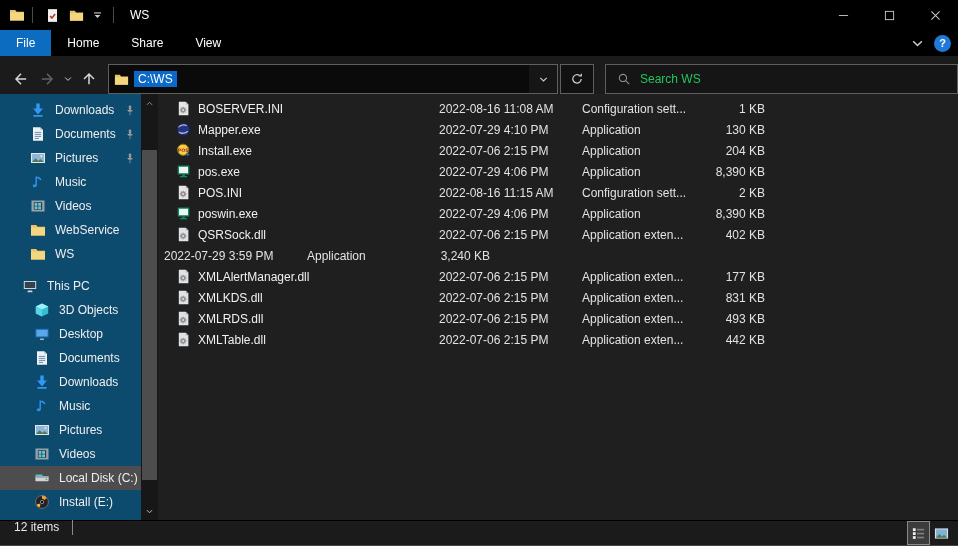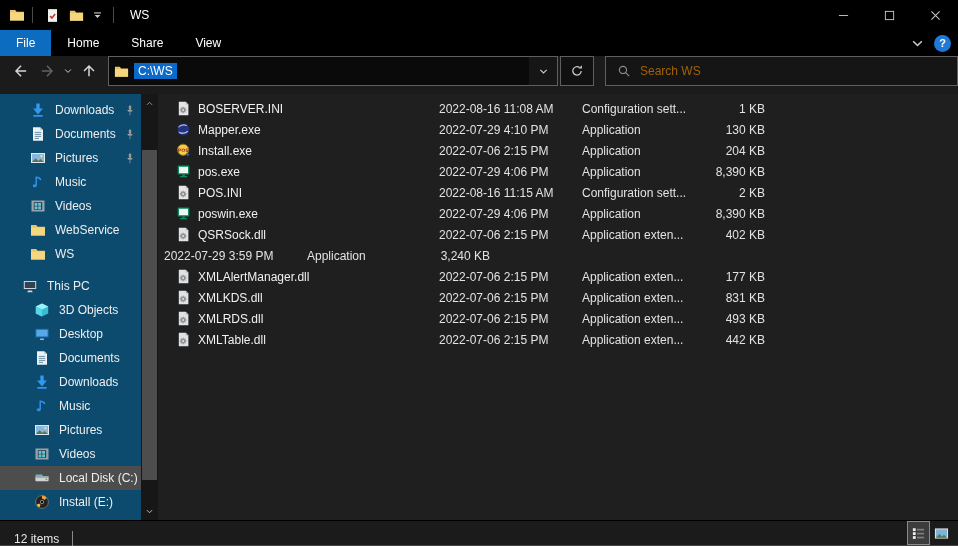--- a/index.html
+++ b/index.html
@@ -24,39 +24,39 @@
   
   .tabrow{position:absolute;top:30px;left:0;right:0;height:26px;background:#000;display:flex;align-items:stretch;}
   .tab{padding:0 16px;display:flex;align-items:center;color:#fff;font-size:12px;}
   .tab.active{background:#0c6cbf;}
   .tabrow-right{margin-left:auto;display:flex;align-items:center;gap:9px;padding-right:7px;}
   .ribbon-collapse{width:15px;height:15px;}
   .help-circle{width:17px;height:17px;border-radius:50%;background:#2079d7;color:#fff;font-size:11px;
                font-weight:bold;display:flex;align-items:center;justify-content:center;}
 
   
-  .toolbar{position:absolute;top:56px;left:0;right:0;height:38px;background:#1b1b1b;display:flex;align-items:flex-start;}
+  .toolbar{position:absolute;top:56px;left:0;right:0;height:38px;background:#1b1b1b;display:flex;align-items:flex-end;}
   .nav-btn{width:26px;height:30px;display:flex;align-items:center;justify-content:center;color:#d6d6d6;}
   .nav-btn .icon{width:16px;height:16px;}
   .nav-btn.disabled{color:#636363;}
   .nav-chev{width:16px;height:30px;display:flex;align-items:center;justify-content:center;}
   .nav-chev .icon{width:10px;height:10px;}
   .addr-wrap{margin-left:6px;width:448px;height:28px;border:1px solid #5f5f5f;background:#0a0a0a;display:flex;align-items:stretch;}
   .addr-input{flex:1;display:flex;align-items:center;padding-left:5px;}
   .addr-folder{width:15px;height:15px;margin-right:5px;}
   .addr-path{background:#0a69c9;color:#fff;font-size:12px;padding:1px 4px;}
   .addr-dd{width:28px;display:flex;align-items:center;justify-content:center;background:#161616;}
   .addr-dd .icon{width:11px;height:11px;}
   .refresh-btn{margin-left:2px;width:32px;height:28px;border:1px solid #5f5f5f;background:#111;
                display:flex;align-items:center;justify-content:center;}
   .refresh-btn .icon{width:14px;height:14px;}
   .search-box{margin-left:11px;width:340px;height:28px;border:1px solid #5f5f5f;background:#151515;
               display:flex;align-items:center;padding-left:11px;gap:9px;}
   .search-box .icon{width:14px;height:14px;}
-  .search-ph{color:#a16207;font-size:12px;}
+  .search-ph{color:#22c55e;font-size:12px;}
 
   
   .sidebar{position:absolute;top:94px;left:0;width:158px;bottom:26px;background:#0c4a6e;}
   .side-tree{position:absolute;top:4px;left:0;right:17px;}
   .side-item{height:24px;display:flex;align-items:center;font-size:12px;color:#eee;}
   .side-item.gap{margin-top:8px;}
   .side-item.lvl0{padding-left:22px;}
   .side-item.lvl1{padding-left:30px;}
   .side-item.lvl2{padding-left:34px;}
   .side-item .icon{width:16px;height:16px;margin-right:9px;flex:none;}
@@ -81,21 +81,21 @@
   .rows{padding-top:4px;}
   .file-row{height:21px;display:flex;align-items:center;font-size:12px;color:#e2e2e2;}
   .cell-name{width:275px;display:flex;align-items:center;padding-left:18px;box-sizing:border-box;color:#f1f1f1;}
   .cell-name .icon{width:15px;height:15px;margin-right:7px;flex:none;}
   .cell-date{width:143px;padding-left:6px;box-sizing:border-box;}
   .cell-type{width:121px;padding-left:6px;box-sizing:border-box;}
   .cell-size{width:80px;padding-right:12px;box-sizing:border-box;text-align:right;}
 
   
   .statusbar{position:absolute;bottom:0;left:0;right:0;height:26px;background:#1b1b1b;
-             display:flex;align-items:flex-end;font-size:12px;color:#e8e8e8;
+             display:flex;align-items:flex-start;font-size:12px;color:#e8e8e8;
              box-shadow:inset 0 1px 0 #000, inset 0 -1px 0 #454545;}
   .status-count{margin-left:14px;}
   .status-sep{width:1px;height:15px;background:#8a8a8a;margin-left:13px;}
   .view-btns{margin-left:auto;display:flex;height:100%;margin-right:5px;align-items:center;}
   .view-btn{width:23px;height:24px;display:flex;align-items:center;justify-content:center;}
   .view-btn .icon{width:15px;height:15px;}
   .view-btn.selected{background:#3c3c3c;box-shadow:inset 0 0 0 1px #8a8a8a;}
 </style>
 </head>
 <body>

